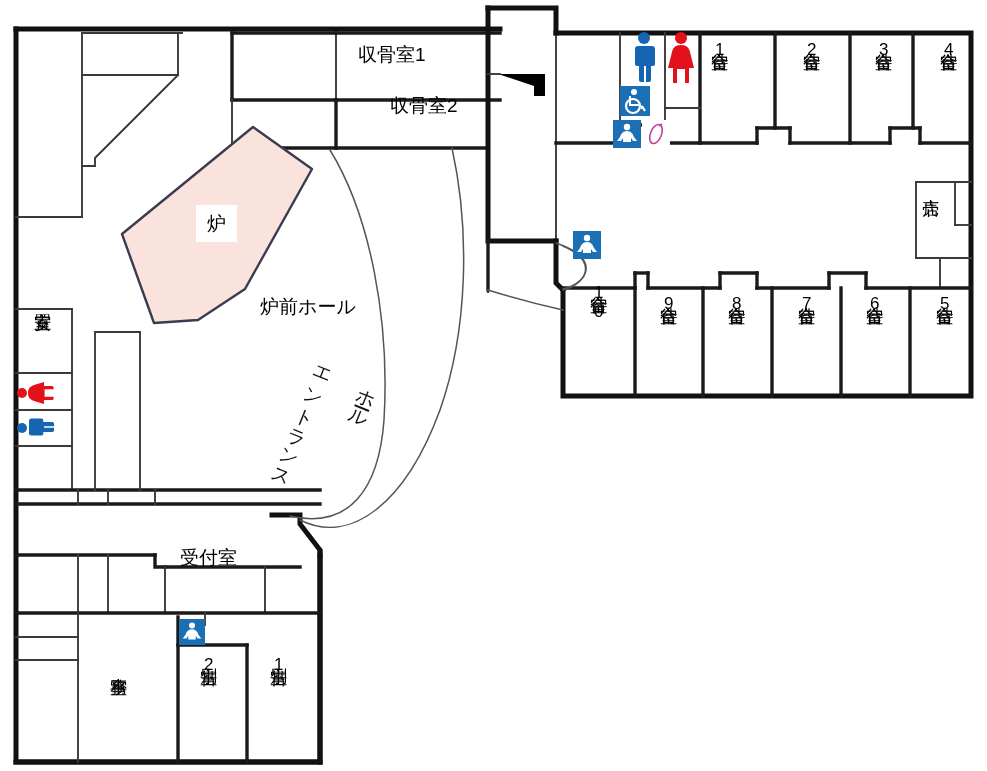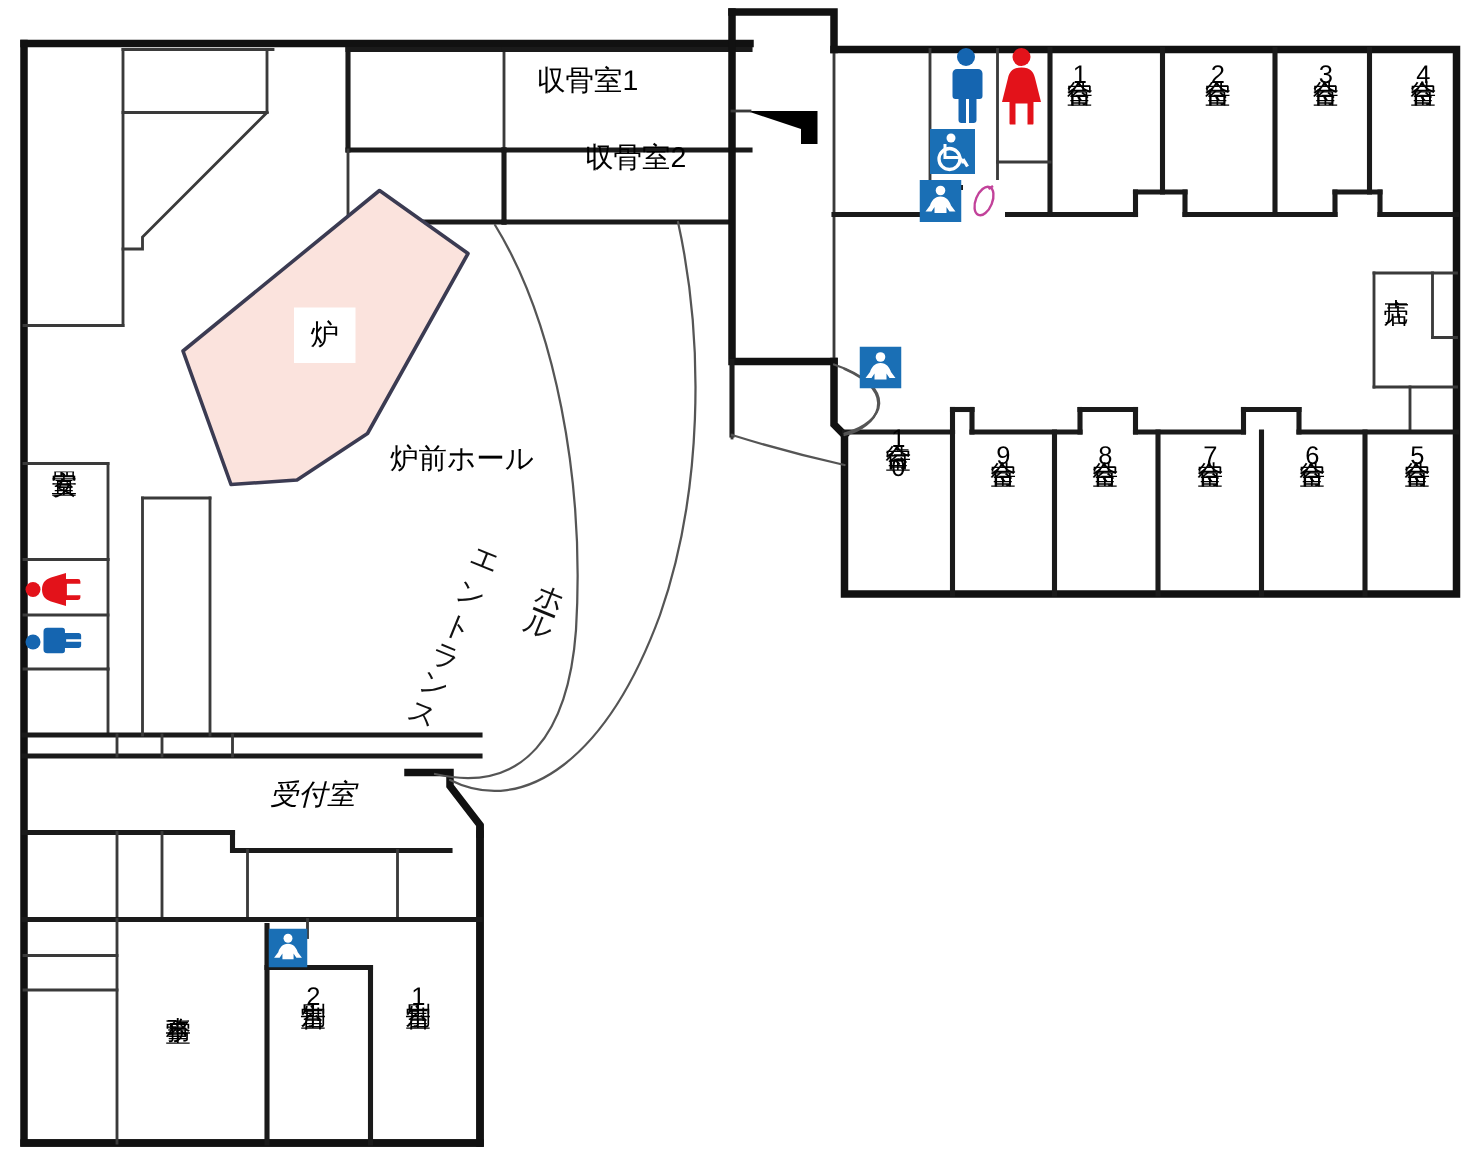--- a/index.html
+++ b/index.html
@@ -266,21 +266,21 @@
 
   <div class="room-label vertical-label lbl-sm" style="left:34px; top:300px;">安置室</div>
 
   <div class="diag-label" style="left:333px; top:312px; transform: rotate(22deg); transform-origin: left top;">
     <span class="diag-line">エントランス</span>
   </div>
   <div class="diag-label" style="left:378px; top:333px; transform: rotate(22deg); transform-origin: left top;">
     <span class="diag-line">ホール</span>
   </div>
 
-  <div class="room-label horiz-label lbl-md" style="left:180px; top:521px;font-style:italic;">受付室</div>
+  <div class="room-label horiz-label lbl-md" style="left:180px; top:548px;">受付室</div>
 
   <div class="room-label vertical-label lbl-sm" style="left:110px; top:665px;">事務室</div>
 
   <div class="room-label vertical-label lbl-sm" style="left:200px; top:655px;">告別室2</div>
 
   <div class="room-label vertical-label lbl-sm" style="left:270px; top:655px;">告別室1</div>
 
 
   <div class="room-label vertical-label lbl-shop" style="left:922px; top:186px;">売店</div>
 

